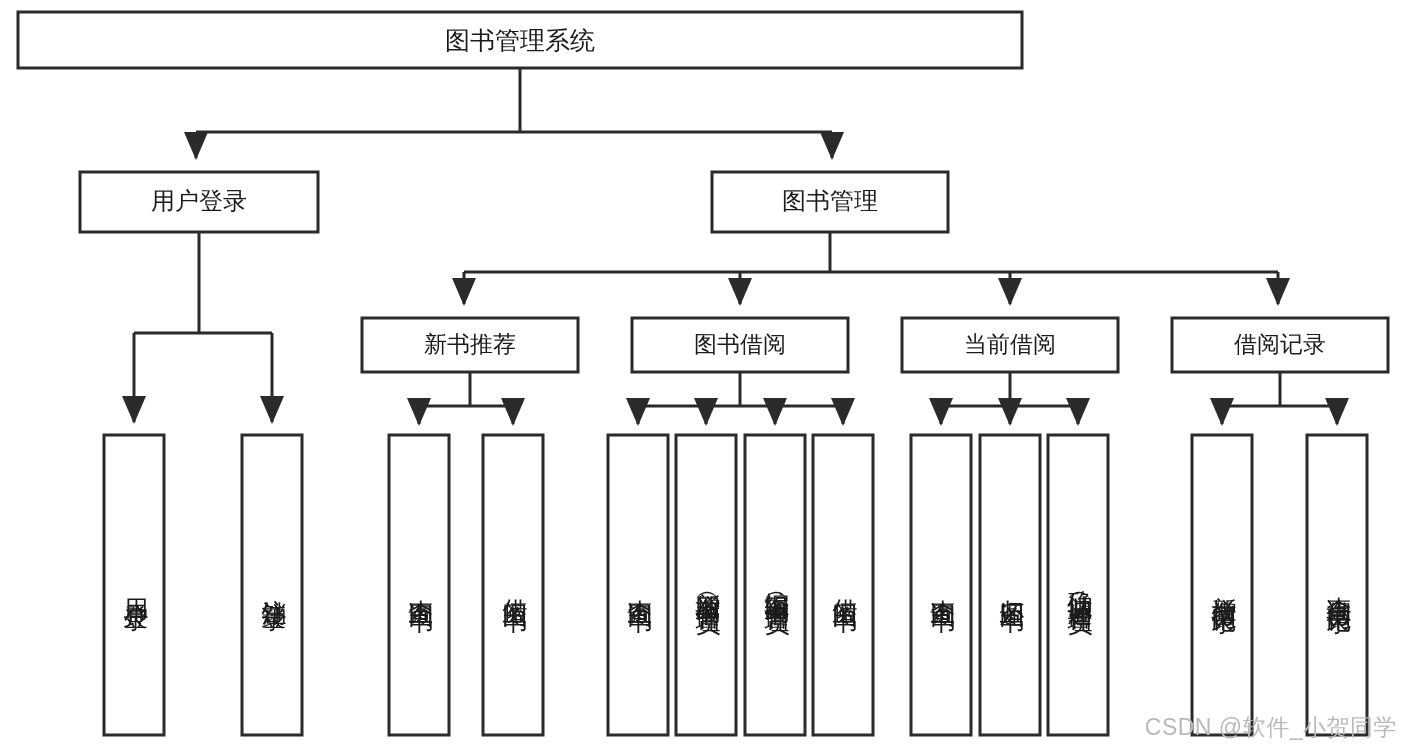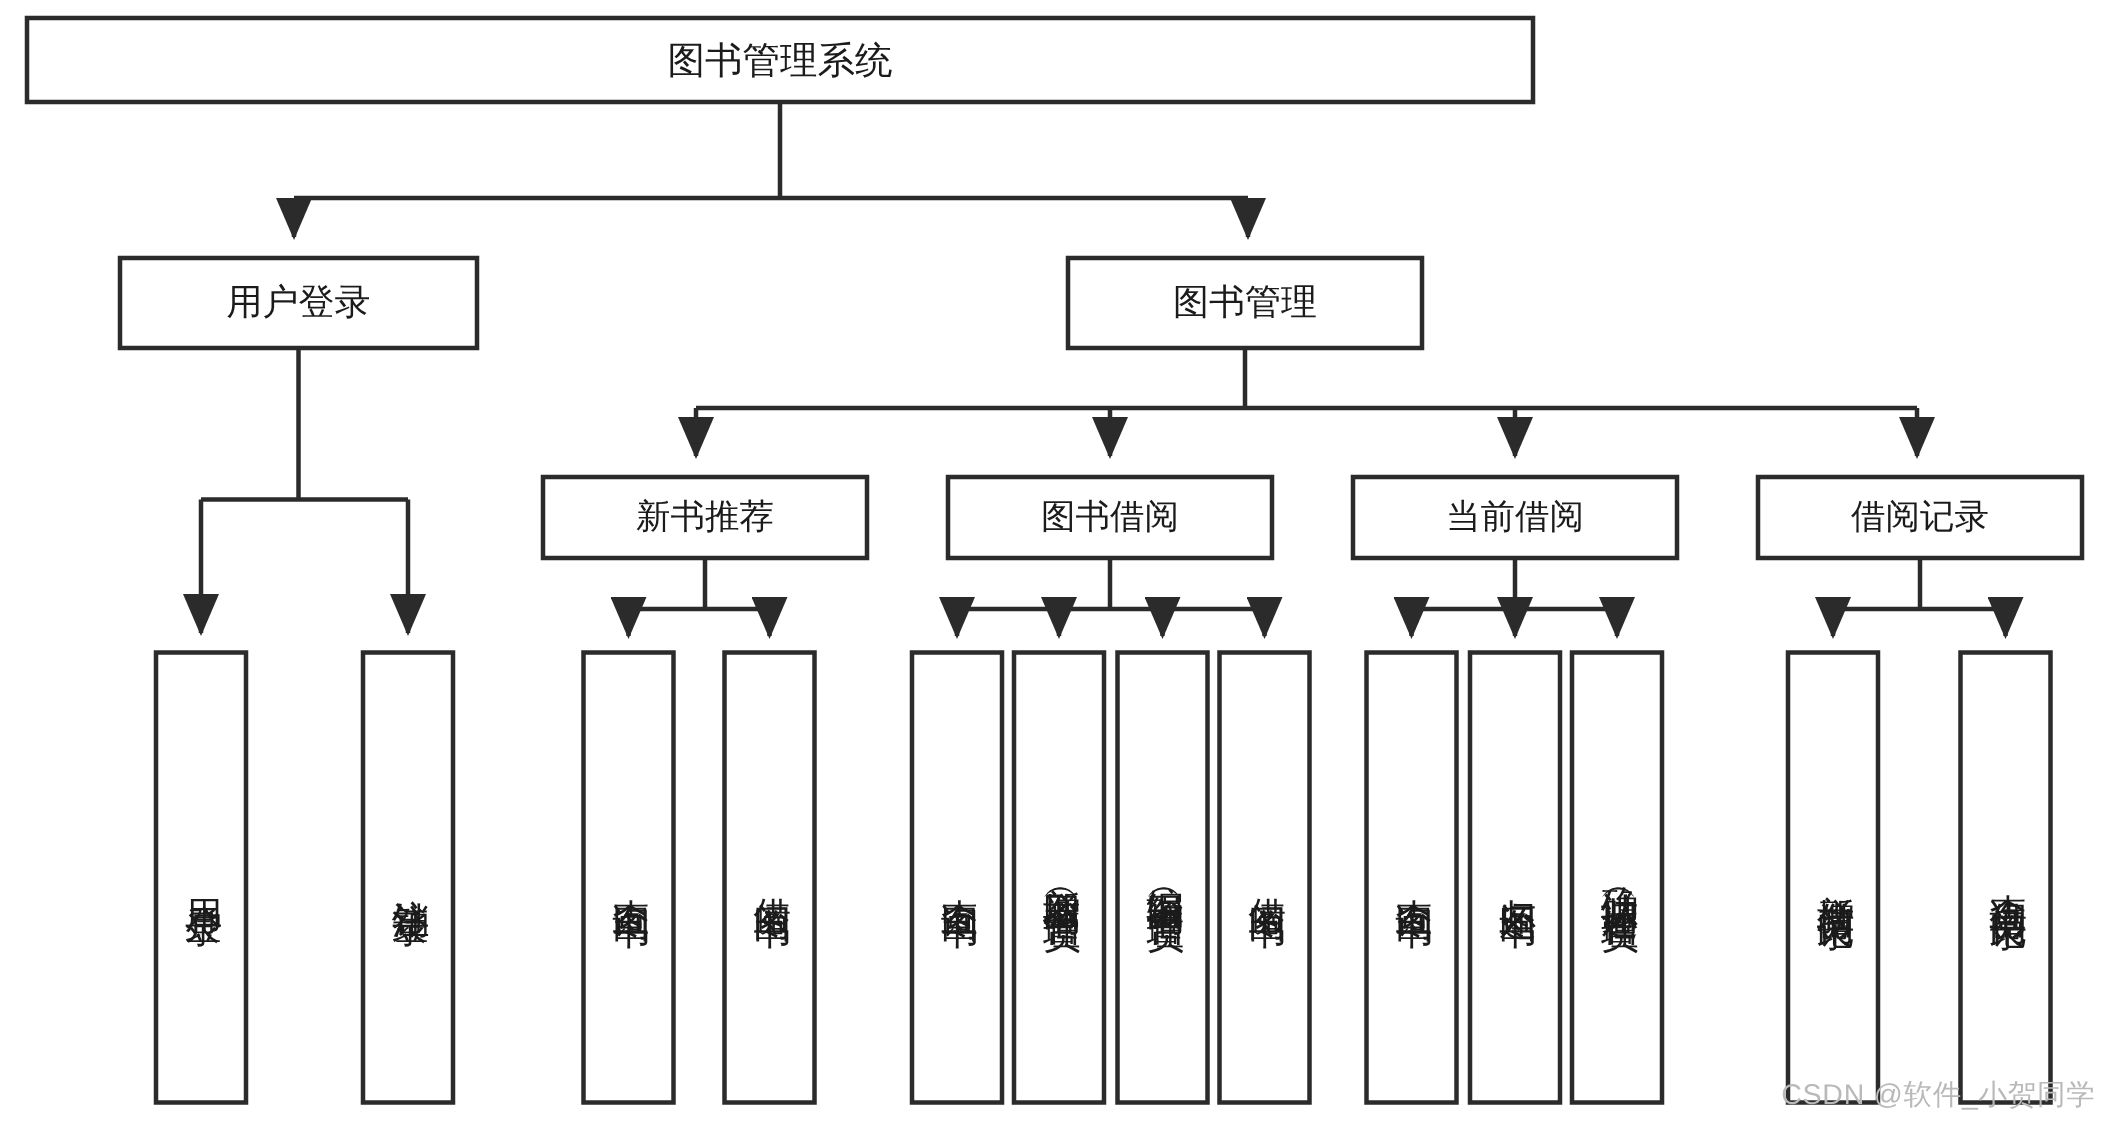--- a/index.html
+++ b/index.html
@@ -39,21 +39,21 @@
     stroke:#2b2b2b;
     stroke-width:3;
     fill:none;
   }
   .arrow-head{fill:#2b2b2b;}
   .watermark{
     position:absolute;
     right:8px;
     bottom:4px;
     font-family:"Liberation Sans","DejaVu Sans",sans-serif;
-    font-size:19px;
+    font-size:23px;
     color:#b9b9b9;
     white-space:nowrap;
     letter-spacing:0.5px;
     user-select:none;
   }
 </style>
 </head>
 <body>
 
 <svg id="diagram" viewBox="0 0 1405 747" xmlns="http://www.w3.org/2000/svg">

